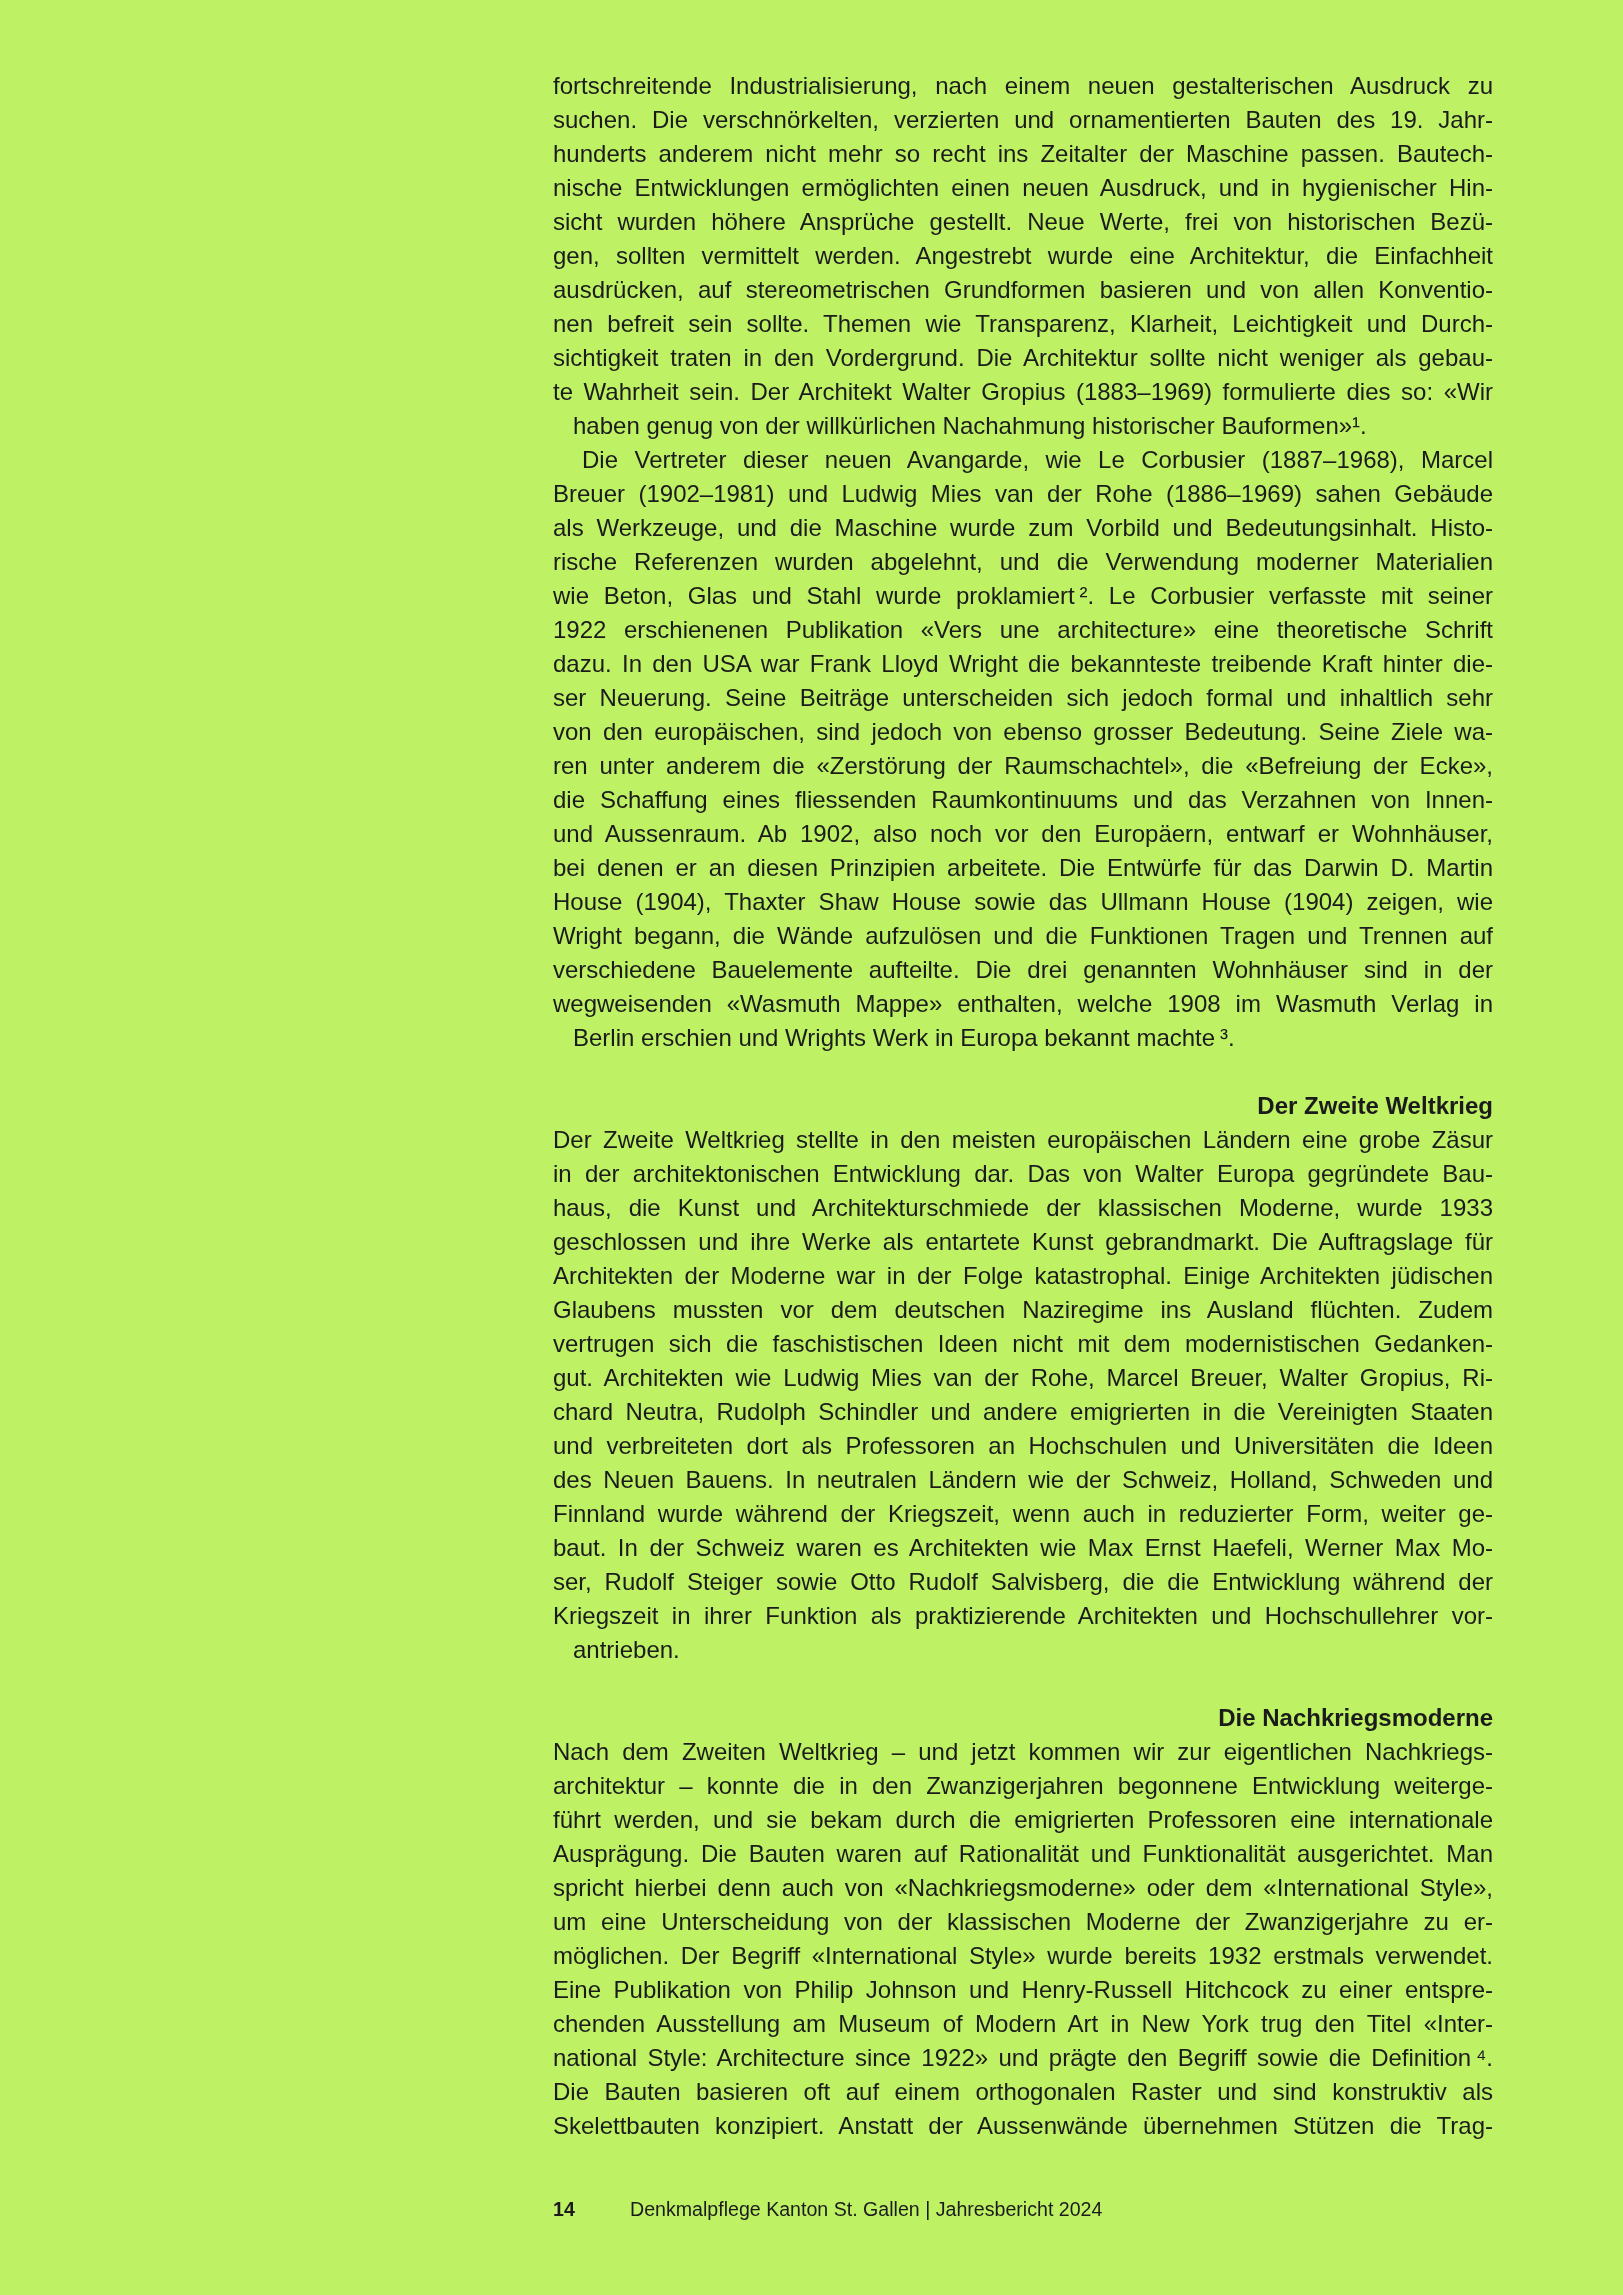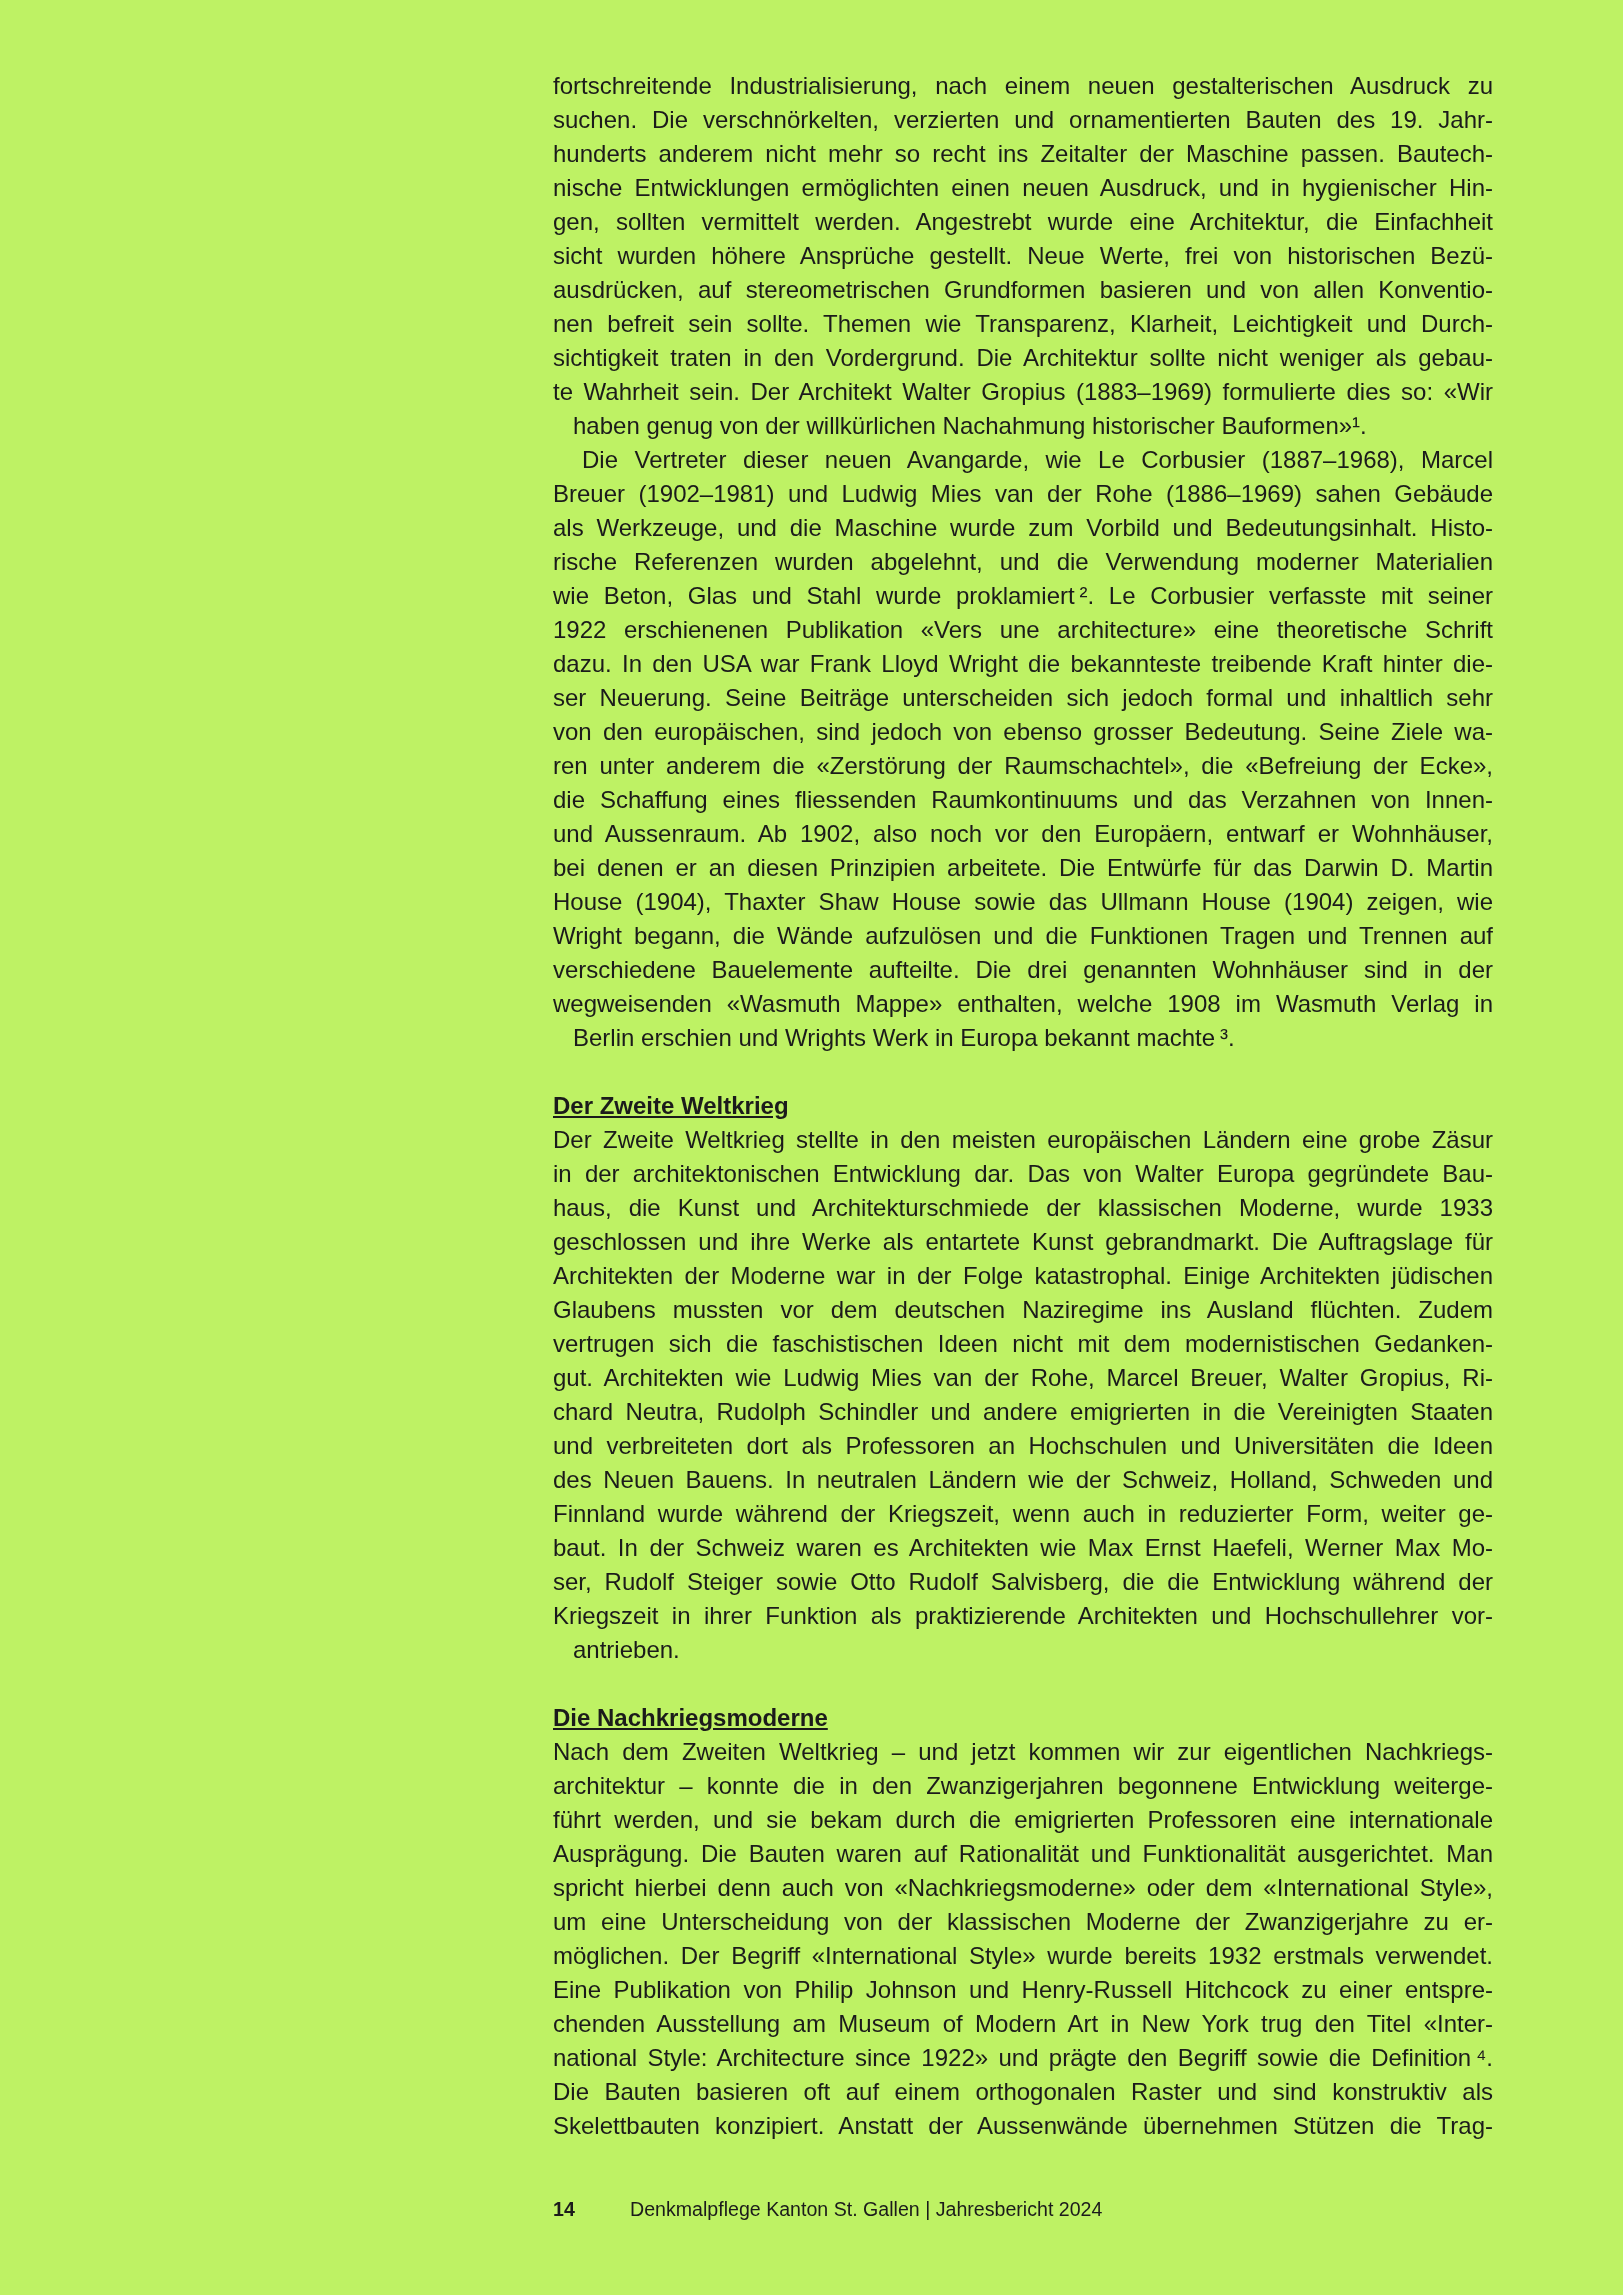--- a/index.html
+++ b/index.html
@@ -43,22 +43,21 @@
   .line.indent {
     padding-left: 29px;
   }
   .spacer {
     height: 34px;
   }
   .heading {
     height: 34px;
     overflow: hidden;
     font-weight: bold;
-    text-align: left;
-    text-decoration: underline;
+    text-align: right;
   }
   .footer {
     position: absolute;
     left: 553px;
     top: 2196px;
     width: 940px;
     font-size: 19.6px;
     line-height: 26px;
     display: flex;
     align-items: flex-end;
@@ -78,22 +77,22 @@
 
 <div class="page">
 
   <div class="text-column">
 
     <div class="para">
       <div class="line">fortschreitende Industrialisierung, nach einem neuen gestalterischen Ausdruck zu</div>
       <div class="line">suchen. Die verschnörkelten, verzierten und ornamentierten Bauten des 19. Jahr-</div>
       <div class="line">hunderts anderem nicht mehr so recht ins Zeitalter der Maschine passen. Bautech-</div>
       <div class="line">nische Entwicklungen ermöglichten einen neuen Ausdruck, und in hygienischer Hin-</div>
+      <div class="line">sicht wurden höhere Ansprüche gestellt. Neue Werte, frei von historischen Bezü-</div>
       <div class="line">gen, sollten vermittelt werden. Angestrebt wurde eine Architektur, die Einfachheit</div>
-      <div class="line">sicht wurden höhere Ansprüche gestellt. Neue Werte, frei von historischen Bezü-</div>
       <div class="line">ausdrücken, auf stereometrischen Grundformen basieren und von allen Konventio-</div>
       <div class="line">nen befreit sein sollte. Themen wie Transparenz, Klarheit, Leichtigkeit und Durch-</div>
       <div class="line">sichtigkeit traten in den Vordergrund. Die Architektur sollte nicht weniger als gebau-</div>
       <div class="line">te Wahrheit sein. Der Architekt Walter Gropius (1883–1969) formulierte dies so: «Wir</div>
       <div class="line last">haben genug von der willkürlichen Nachahmung historischer Bauformen»¹.</div>
     </div>
 
     <div class="para">
       <div class="line indent">Die Vertreter dieser neuen Avangarde, wie Le Corbusier (1887–1968), Marcel</div>
       <div class="line">Breuer (1902–1981) und Ludwig Mies van der Rohe (1886–1969) sahen Gebäude</div>

